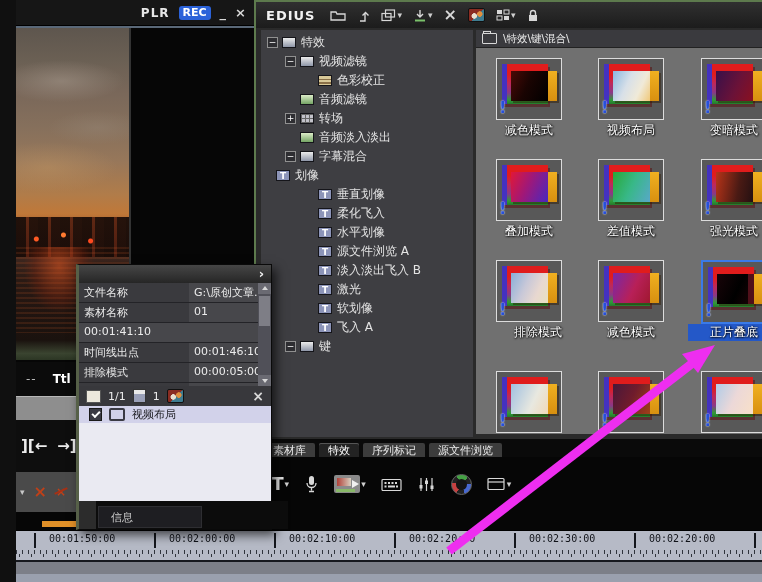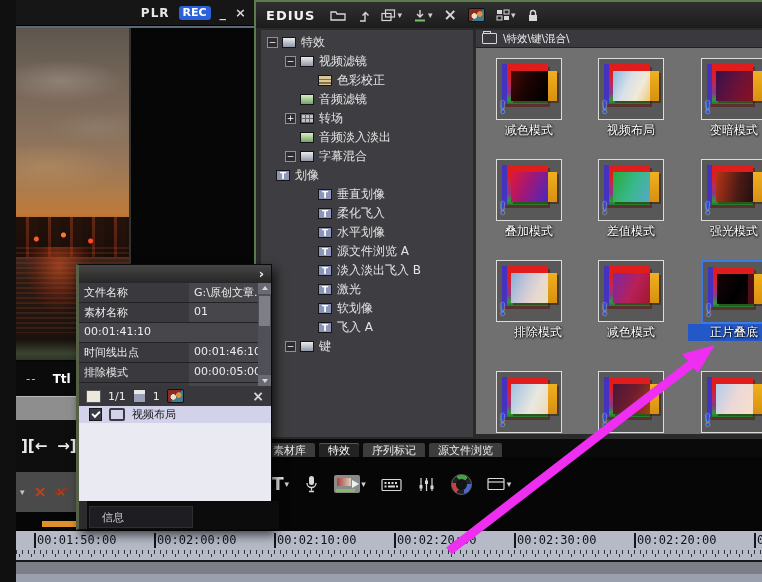--- a/index.html
+++ b/index.html
@@ -121,22 +121,22 @@
   .ic-export{position:relative;width:26px;height:18px;background:#8a8a8a;border-radius:2px;}
   .exp-red{position:absolute;left:3px;top:3px;width:14px;height:8px;background:linear-gradient(90deg,#b04038,#d8d0c0);}
   .exp-arrow{position:absolute;right:1px;top:5px;width:0;height:0;border-left:7px solid #f0f0f0;border-top:4px solid transparent;border-bottom:4px solid transparent;}
   .exp-green{position:absolute;left:2px;bottom:1px;width:19px;height:3px;background:#88b868;}
   .ic-play{width:19px;height:19px;border-radius:50%;border:1px solid #666;position:relative;background:
     conic-gradient(from 210deg,#c84040 0 70deg,#222 70deg 120deg,#44a044 120deg 190deg,#222 190deg 240deg,#4868d0 240deg 310deg,#222 310deg 360deg);}
   .ic-play::after{content:"";position:absolute;inset:4px;background:#141414;border-radius:50%;}
 
   
   #ruler{left:0;top:530px;width:762px;height:30px;background:#b6bac6;border-top:1px solid #000;box-sizing:border-box;}
-  .tick{position:absolute;top:2px;height:15px;border-left:2px solid #14161c;padding-left:1px;
-    font-family:"DejaVu Sans Mono","Liberation Mono",monospace;font-size:12px;color:#101218;white-space:nowrap;}
+  .tick{position:absolute;top:2px;height:15px;border-left:2px solid #14161c;padding-left:13px;
+    font-family:"DejaVu Sans Mono","Liberation Mono",monospace;font-size:10px;color:#101218;white-space:nowrap;}
   #ruler-dots{position:absolute;left:0;top:19px;width:100%;height:4px;
     background:repeating-linear-gradient(90deg,#30343c 0 1px,transparent 1px 6px);}
   #ruler-dots2{position:absolute;left:3px;top:23px;width:100%;height:3px;
     background:repeating-linear-gradient(90deg,#30343c 0 1px,transparent 1px 12px);}
   #track-area{left:0;top:560px;width:762px;height:22px;background:#7c7f88;border-top:2px solid #16181e;box-sizing:border-box;}
   #track-strip{left:0;top:574px;width:762px;height:8px;background:#9aa0ae;}
 
   
   #info-palette{left:60px;top:264px;width:196px;height:266px;background:#2c2c2c;z-index:50;
     border:1px solid #0a0a0a;border-left:3px solid #566048;box-shadow:4px 5px 10px rgba(0,0,0,.65);box-sizing:border-box;}
@@ -156,21 +156,21 @@
   .page-ic{width:13px;height:11px;background:#ece8dc;border:1px solid #555;}
   .mini-num{font-size:11px;color:#ececec;}
   .sheet-ic{width:11px;height:12px;background:linear-gradient(180deg,#e8e8e8 30%,#9aa0b8 30%);border:1px solid #333;}
   .spacer{flex:1;}
   #ip-list{position:absolute;left:0;top:141px;width:100%;height:95px;background:#eaeaf2;}
   #ip-listrow{height:17px;background:#d2d2ea;display:flex;align-items:center;gap:7px;padding-left:10px;box-sizing:border-box;}
   .cb{width:11px;height:11px;background:#3a3a44;border:1px solid #1a1a1a;position:relative;flex:none;}
   .cb::after{content:"";position:absolute;left:2px;top:2px;width:6px;height:3px;border-left:2px solid #fff;border-bottom:2px solid #fff;transform:rotate(-45deg);}
   .mon-ic{width:12px;height:9px;border:2px solid #3a3a44;border-radius:2px;flex:none;}
   #ip-listrow .llabel{font-size:11px;color:#15151a;}
-  #ip-bottom{position:absolute;left:8px;top:236px;width:100%;height:28px;background:#0c0c0c;}
+  #ip-bottom{position:absolute;left:17px;top:236px;width:100%;height:28px;background:#0c0c0c;}
   #ip-tab{position:absolute;left:2px;top:5px;width:104px;height:22px;background:#1e1e22;color:#d0d0d0;font-size:11px;
     display:flex;align-items:center;padding-left:12px;box-sizing:border-box;border:1px solid #2e2e32;}
 
   
   #arrow-overlay{left:0;top:0;width:762px;height:582px;z-index:100;pointer-events:none;}
 
   svg.gl{display:block;}
 </style>
 </head>
 <body>

